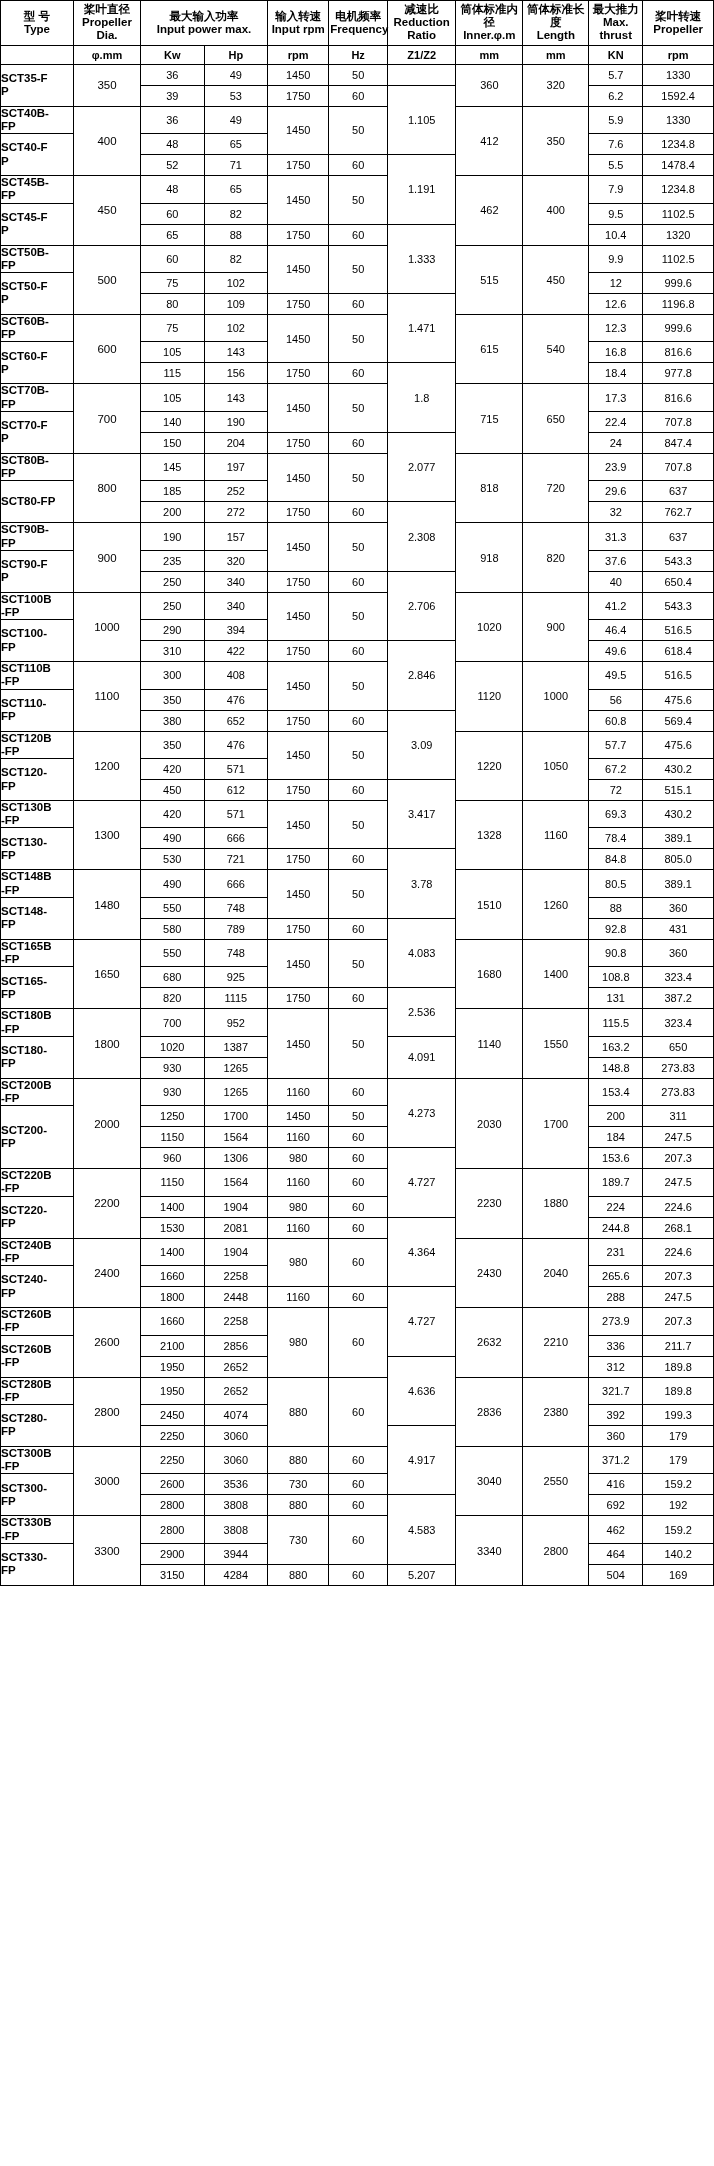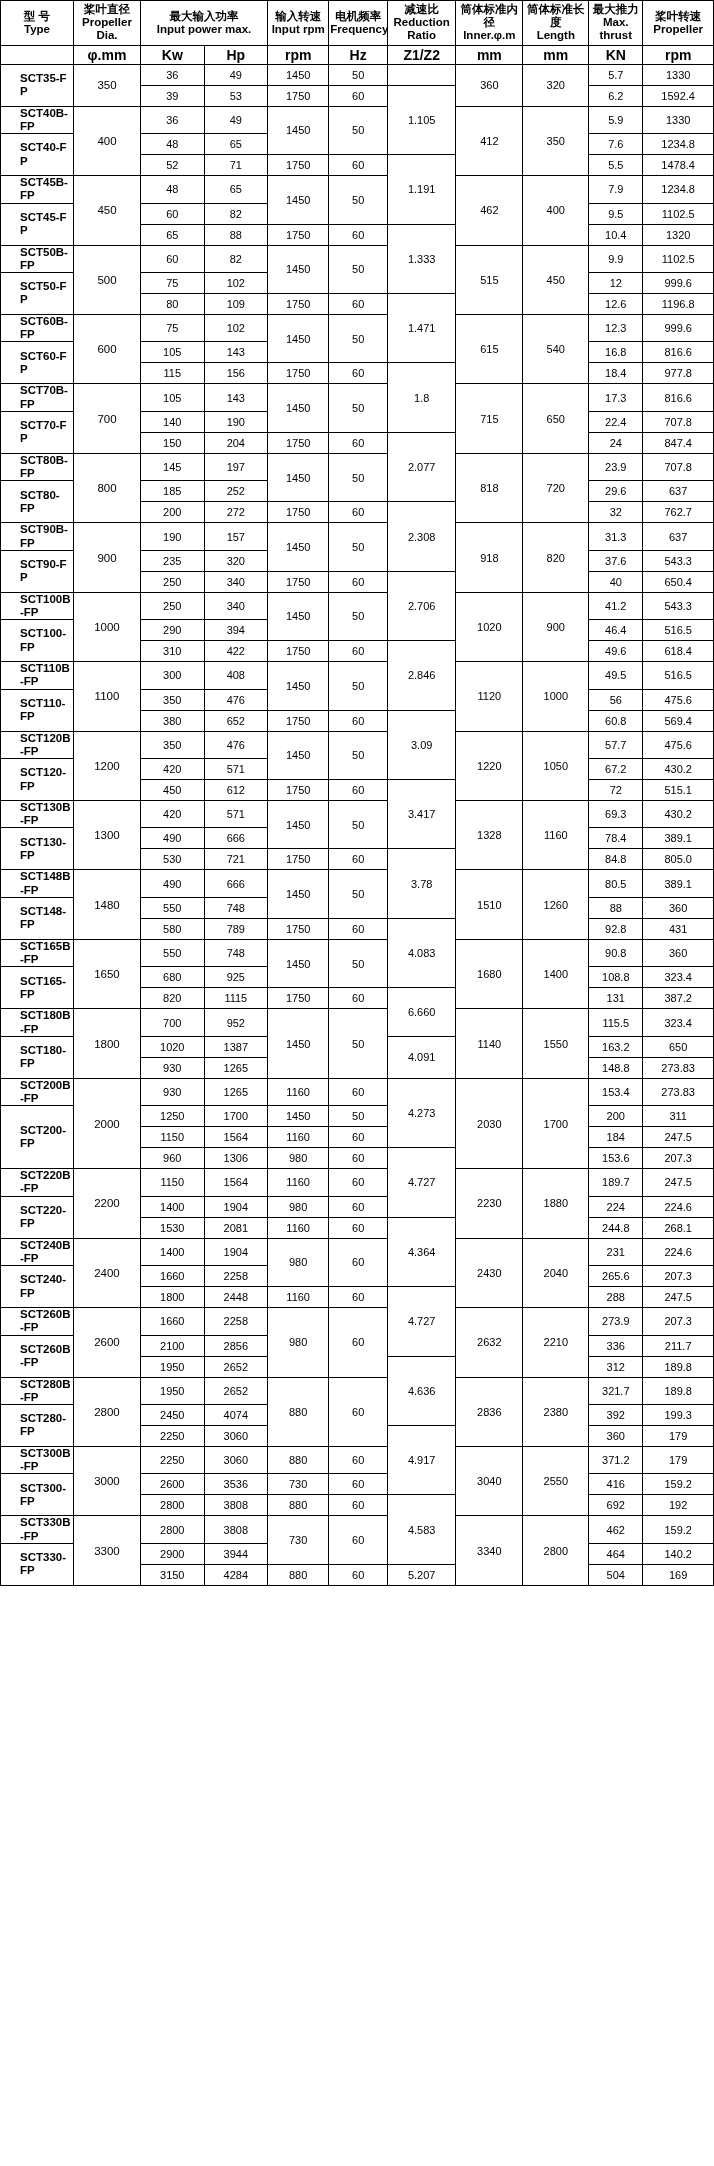--- a/index.html
+++ b/index.html
@@ -1,22 +1,22 @@
 <!DOCTYPE html>
 <html><head>
 <meta charset="utf-8">
 <style>
   html,body{margin:0;padding:0;background:#fff;}
   body{font-family:"Liberation Sans","DejaVu Sans",sans-serif;}
   #wrap{width:714px;position:relative;}
   table{border-collapse:collapse;width:714px;table-layout:fixed;}
   td,th{border:1px solid #000;padding:0;text-align:center;vertical-align:middle;font-size:11px;color:#000;}
   .hdr td{font-weight:bold;font-size:11.5px;line-height:1.15;padding:2px 1px;}
-  .unit td{font-weight:bold;font-size:14px;height:18px;}
-  .model{font-weight:bold;font-size:11.5px;text-align:left;padding-left:19px;line-height:1.15;}
+  .unit td{font-weight:bold;font-size:11px;height:18px;}
+  .model{font-weight:bold;font-size:11.5px;text-align:left;padding-left:0;line-height:1.15;}
   .dia{font-size:11.5px;}
   .num{font-size:11px;height:20px;}
   col.c0{width:62px;}
   col.c1{width:57px;}
   col.c2{width:54px;}
   col.c3{width:54px;}
   col.c4{width:52px;}
   col.c5{width:50px;}
   col.c6{width:58px;}
   col.c7{width:57px;}
@@ -445,21 +445,21 @@
           <td class="num">680</td>
           <td class="num">925</td>
           <td class="num">108.8</td>
           <td class="num">323.4</td>
         </tr>
         <tr>
           <td class="num">820</td>
           <td class="num">1115</td>
           <td class="num">1750</td>
           <td class="num">60</td>
-          <td rowspan="2" class="num">6.660</td>
+          <td rowspan="2" class="num">2.536</td>
           <td class="num">131</td>
           <td class="num">387.2</td>
         </tr>
         <tr>
           <td class="model">SCT180B<br>-FP</td>
           <td rowspan="3" class="dia">1800</td>
           <td class="num">700</td>
           <td class="num">952</td>
           <td rowspan="3" class="num">1450</td>
           <td rowspan="3" class="num">50</td>

